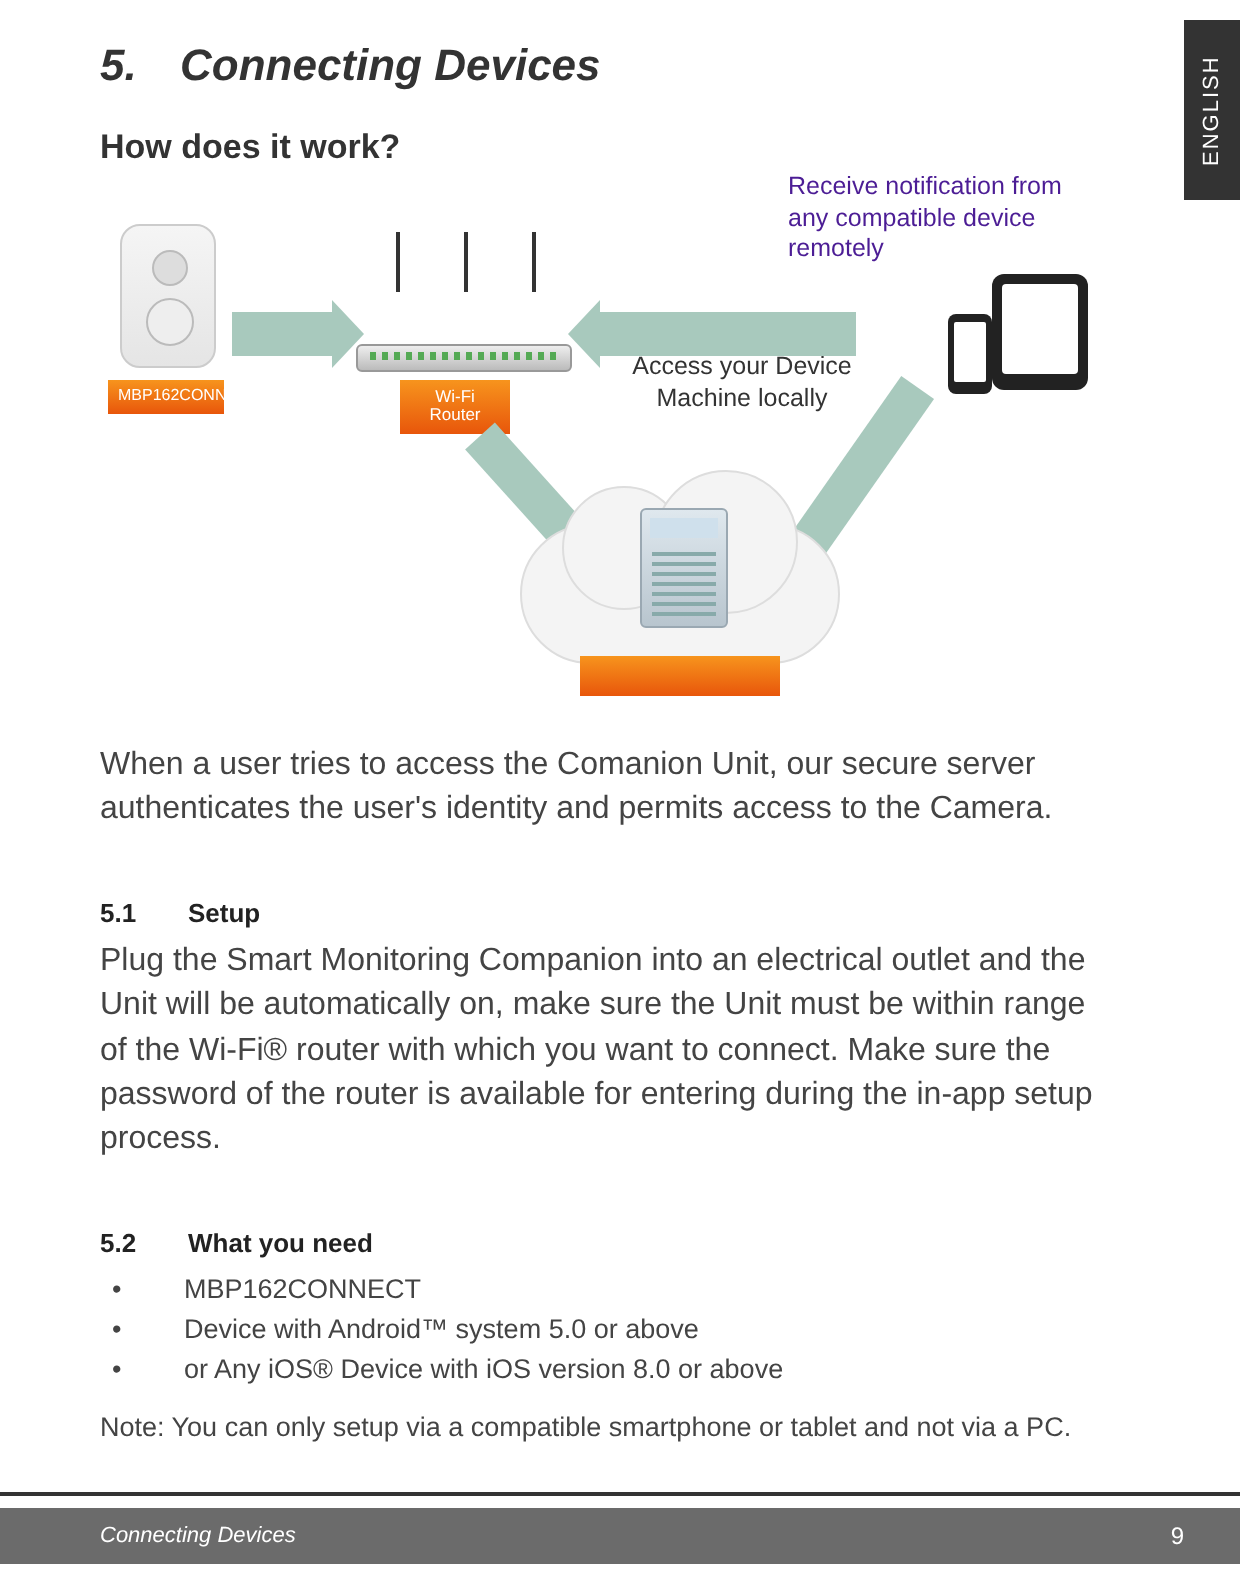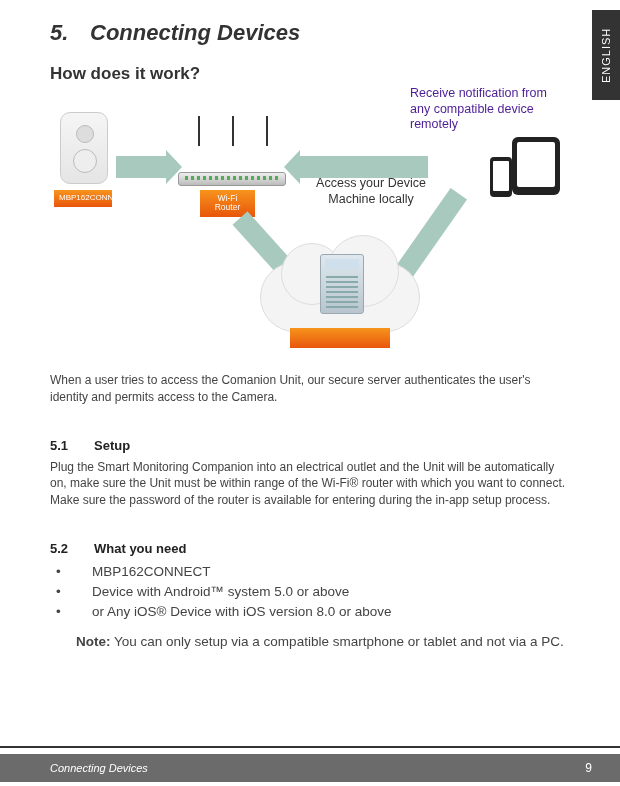--- a/index.html
+++ b/index.html
@@ -5,21 +5,21 @@
   * { box-sizing: border-box; margin: 0; padding: 0; }
   body {
     width: 620px;
     height: 786px;
     font-family: Arial, Helvetica, sans-serif;
     position: relative;
     background: #fff;
     color: #333;
   }
   .page {
-    padding: 20px 50px 0 50px;
+    padding: 20px 66px 0 50px;
   }
   .lang-tab {
     position: absolute;
     top: 10px;
     right: 0;
     width: 28px;
     height: 90px;
     background: #333;
     color: #fff;
     font-size: 11px;
@@ -187,21 +187,21 @@
   }
   .diag::after{
     content:""; position:absolute; right:-13px; top:-6px;
     border-top:16px solid transparent; border-bottom:16px solid transparent; border-left:15px solid #a8c9bd;
   }
   .diag-router-cloud { left:190px; top:96px; width:90px; transform:rotate(48deg); }
   .diag-cloud-dev { left:340px; top:170px; width:120px; transform:rotate(-55deg); }
   .diag-cloud-dev::after{ left:-13px; right:auto; border-left:none; border-right:15px solid #a8c9bd; }
 
   .body-text {
-    font-size: 12px;
+    font-size: 16px;
     color: #444;
     line-height: 1.4;
     margin-bottom: 14px;
   }
   h3.section {
     font-size: 13px;
     font-weight: bold;
     color: #222;
     margin-bottom: 6px;
     margin-top: 32px;
@@ -212,21 +212,21 @@
     margin: 4px 0 10px 0;
   }
   ul.bullets li {
     font-size: 13.5px; color:#444; line-height:1.5;
     padding-left: 42px; position:relative;
   }
   ul.bullets li::before {
     content:"•"; position:absolute; left:6px; top:0;
   }
   .note { font-size:13.5px; color:#444; line-height:1.4; }
-  .note b { font-weight:bold;margin-left:26px; }
+  .note b { font-weight:normal; }
 
   .footer {
     position:absolute; left:0; right:0; bottom:0;
     height: 40px;
     border-top: 2px solid #333;
     background:#fff;
   }
   .footer-inner {
     height:28px; margin-top:6px;
     background:#6b6b6b;

